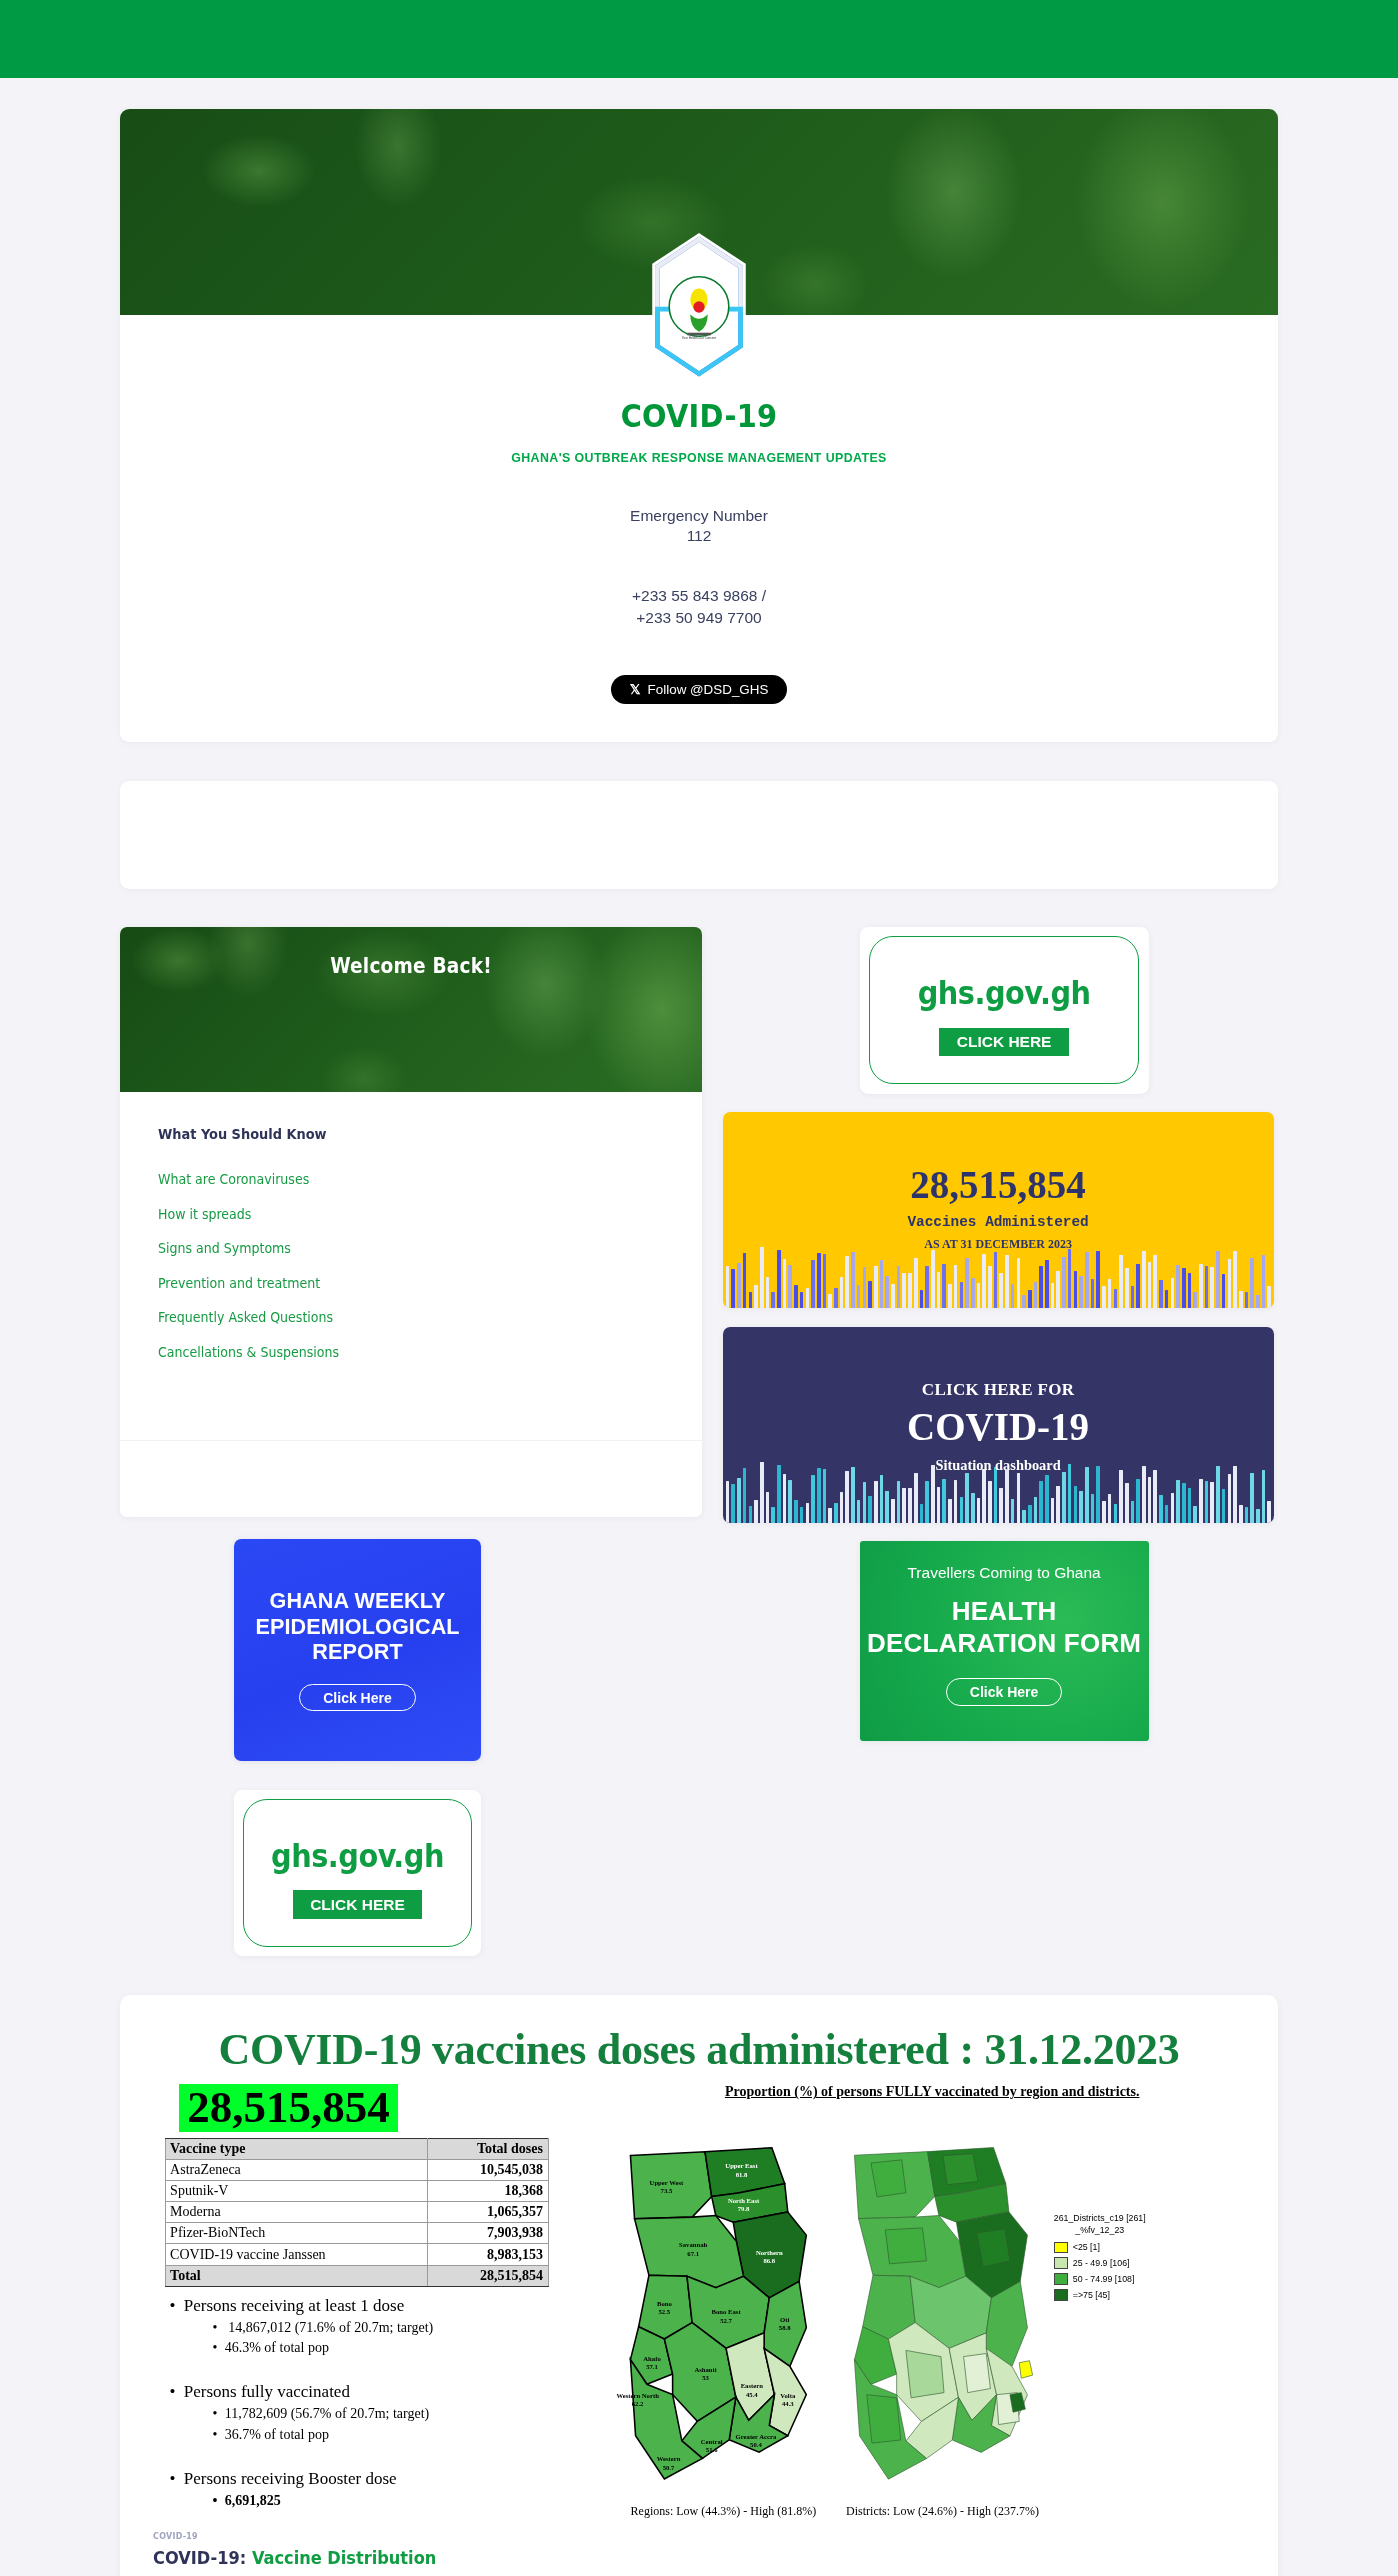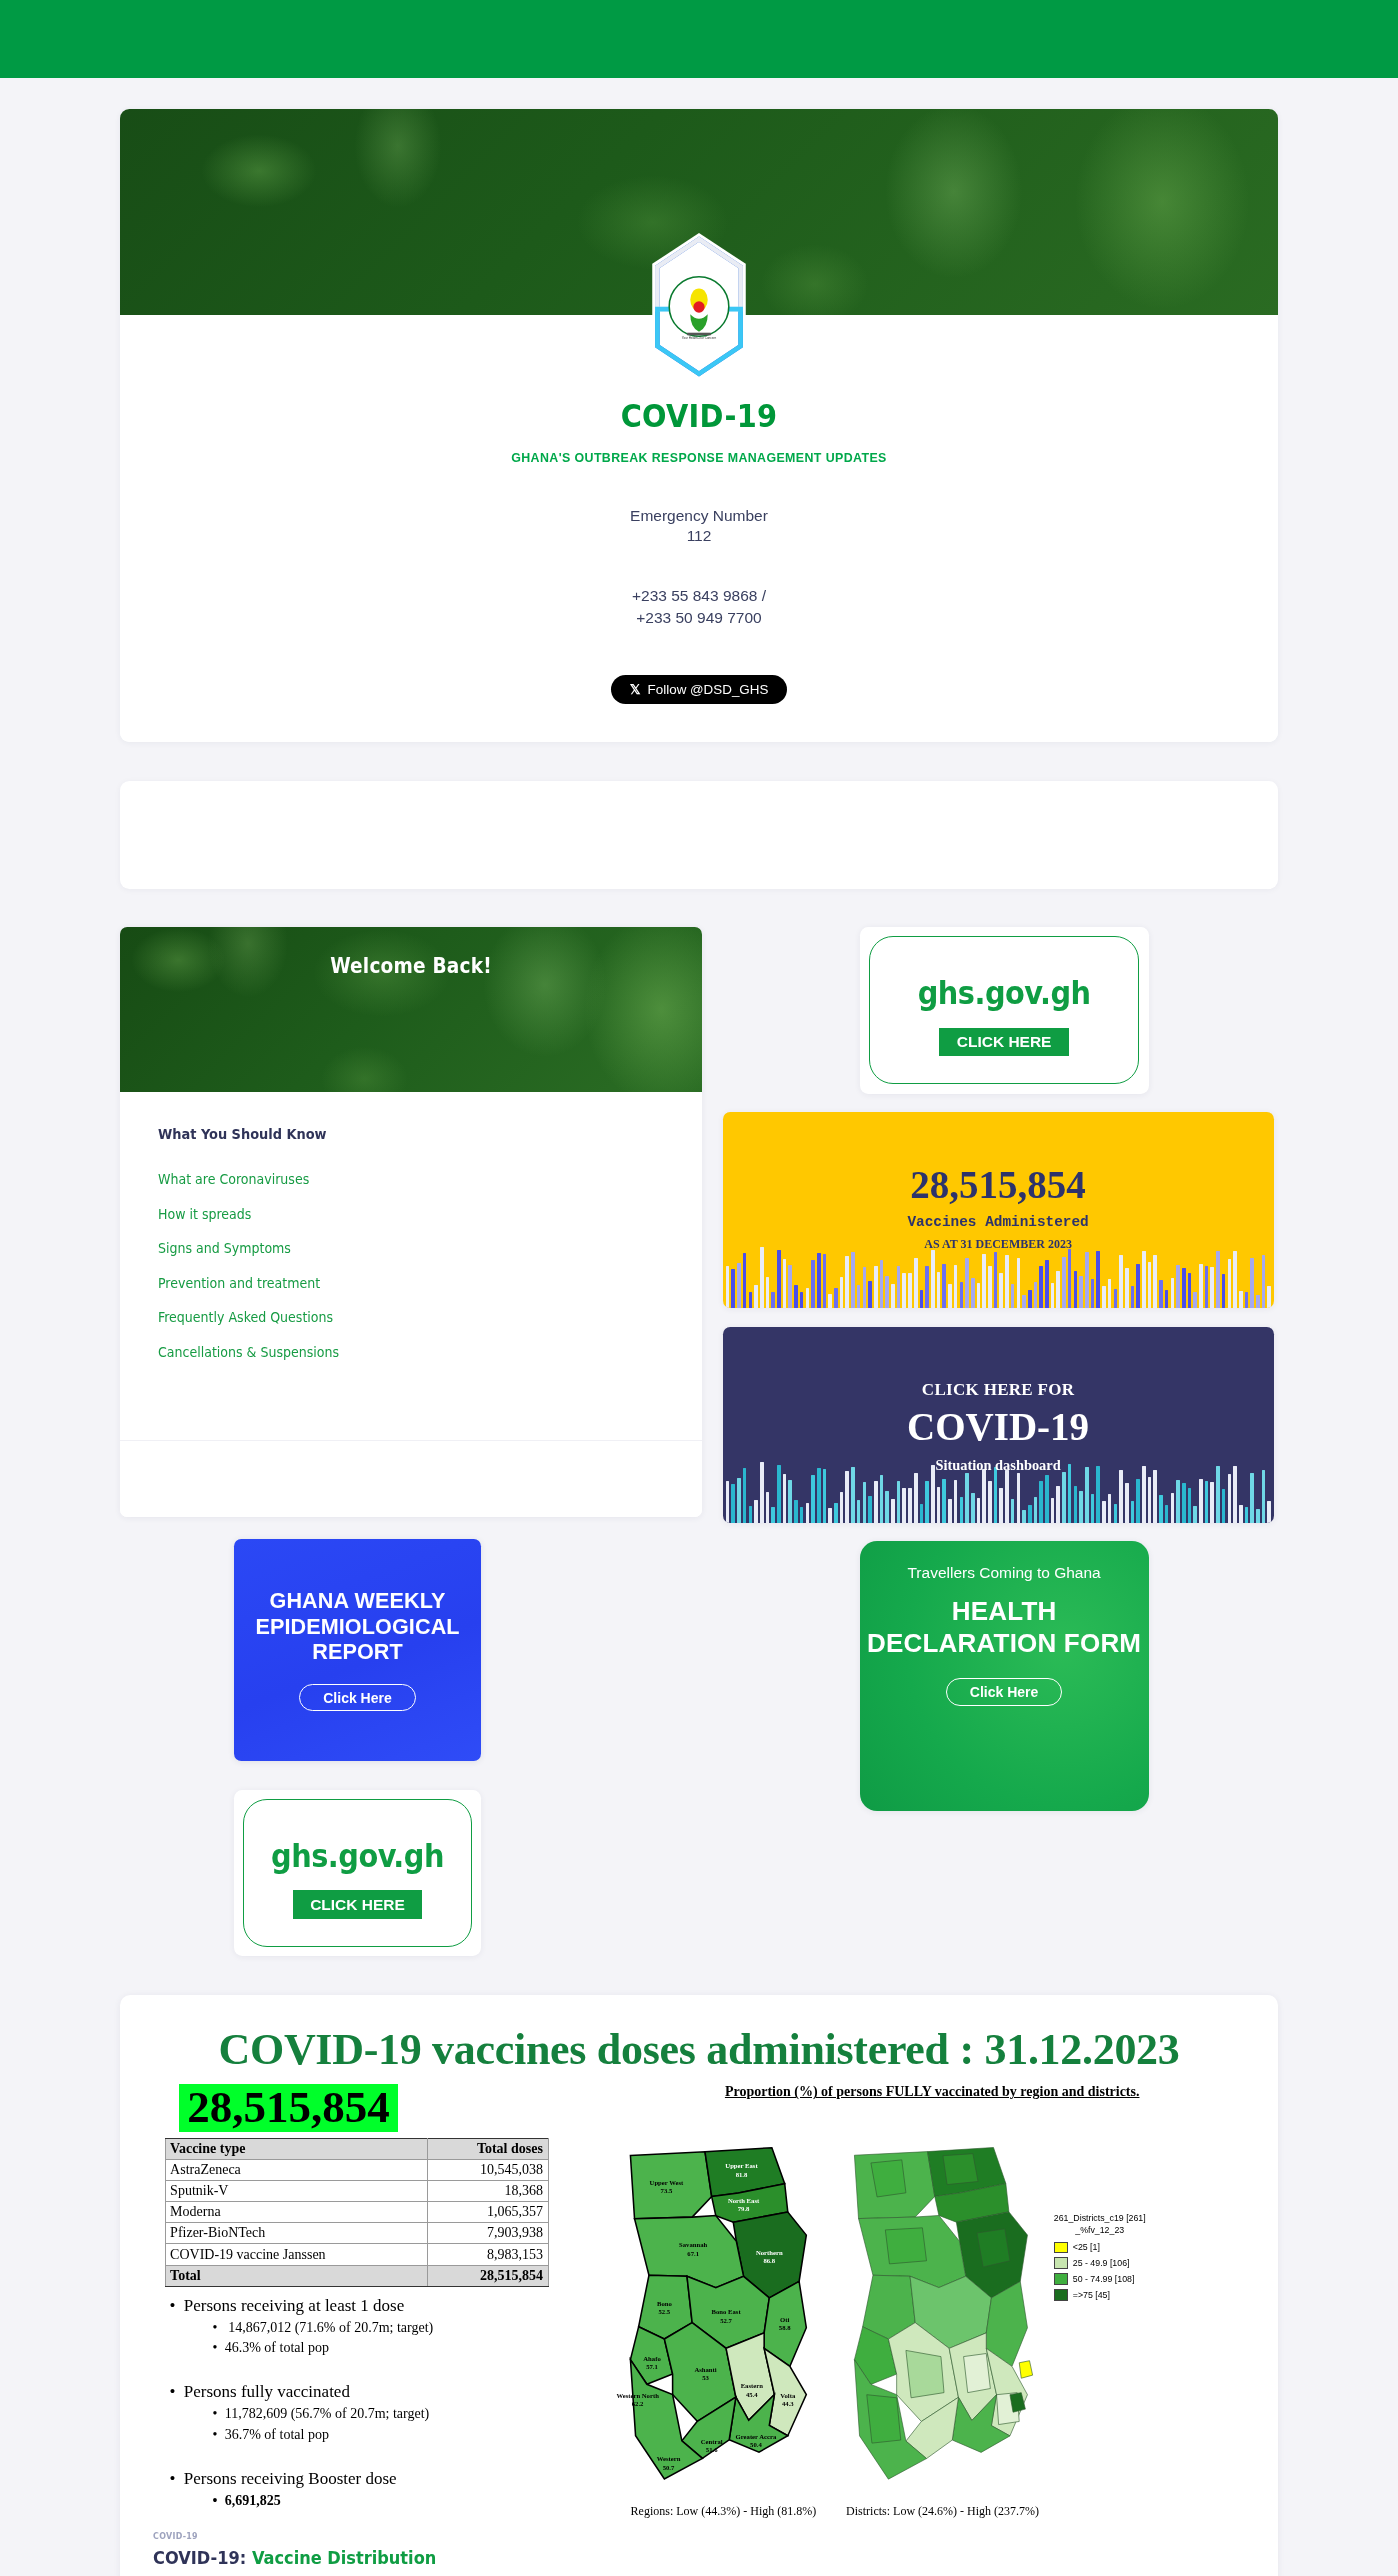--- a/index.html
+++ b/index.html
@@ -232,22 +232,22 @@
     font-weight: 700;
     padding: 4.6px 23px;
     background: transparent;
     cursor: pointer;
   }
 
   
   .hdf-card {
     margin-top: 18.5px;
     background: radial-gradient(circle at 70% 40%, #2bbb56 0%, #15a94c 60%, #0f9b45 100%);
-    border-radius: 17px;
-    height: 270px;
+    border-radius: 3px;
+    height: 200px;
     position: relative;
     overflow: hidden;
     box-shadow: 0 1px 6.2px rgba(40,45,80,.08);
     display:flex; flex-direction:column; align-items:center;
     padding-top: 23px;
     cursor: pointer;
   }
   .hdf-small { color:#fff; font-size:15.5px; font-weight:400; }
   .hdf-big { color:#fff; font-size:26px; font-weight:800; line-height:1.2; text-align:center; margin-top:14.4px; letter-spacing:0.2px;}
 
@@ -270,21 +270,21 @@
     font-size:45px;
     line-height:1.02;
     padding: 1px 8.2px;
     margin-left: 30px;
   }
   table.vtab { border-collapse: collapse; width: 384px; margin: 5.2px 0 0 15.5px;
      font-family:"Liberation Serif",serif; font-size:14px;}
   table.vtab th, table.vtab td { border:0.5px solid #9a9a9a; padding: 2.1px 4.6px; }
   table.vtab thead th { background:#d9d9d9; font-weight:700; text-align:left; border-top:1.5px solid #333; }
   table.vtab thead th.rt { text-align:right; }
-  table.vtab td.num { text-align:right; }
+  table.vtab td.num { text-align:right;font-weight:bold; }
   table.vtab tr.totrow td { background:#d9d9d9; font-weight:700; border-bottom:1.5px solid #333; }
 
   .bullets { margin: 9.3px 0 0 20.6px; font-family:"Liberation Serif",serif; color:#000; }
   .b1 { font-size: 17px; margin-top: 9.3px; }
   .b1::before { content:"•"; margin-right: 8.2px; }
   .b2 { font-size: 14px; margin-left: 43px; margin-top: 4.1px; }
   .b2::before { content:"•"; margin-right: 7.2px; }
 
   .maps-head { font-family:"Liberation Serif",serif; font-weight:700; font-size:14px;
     text-align:center; text-decoration: underline; margin-bottom:5.2px;}

